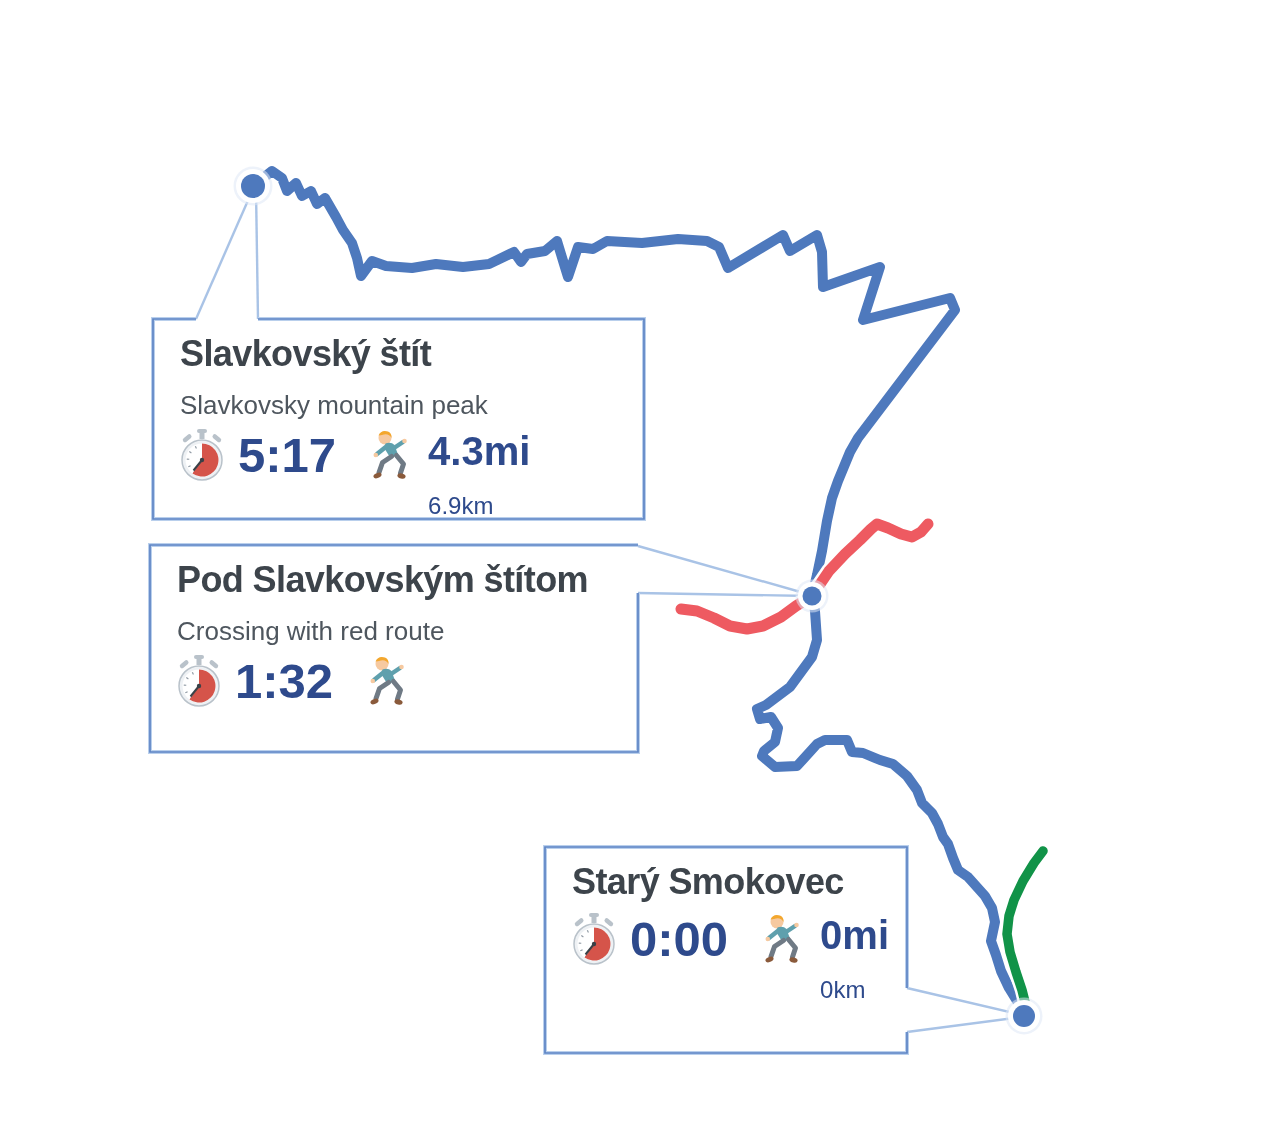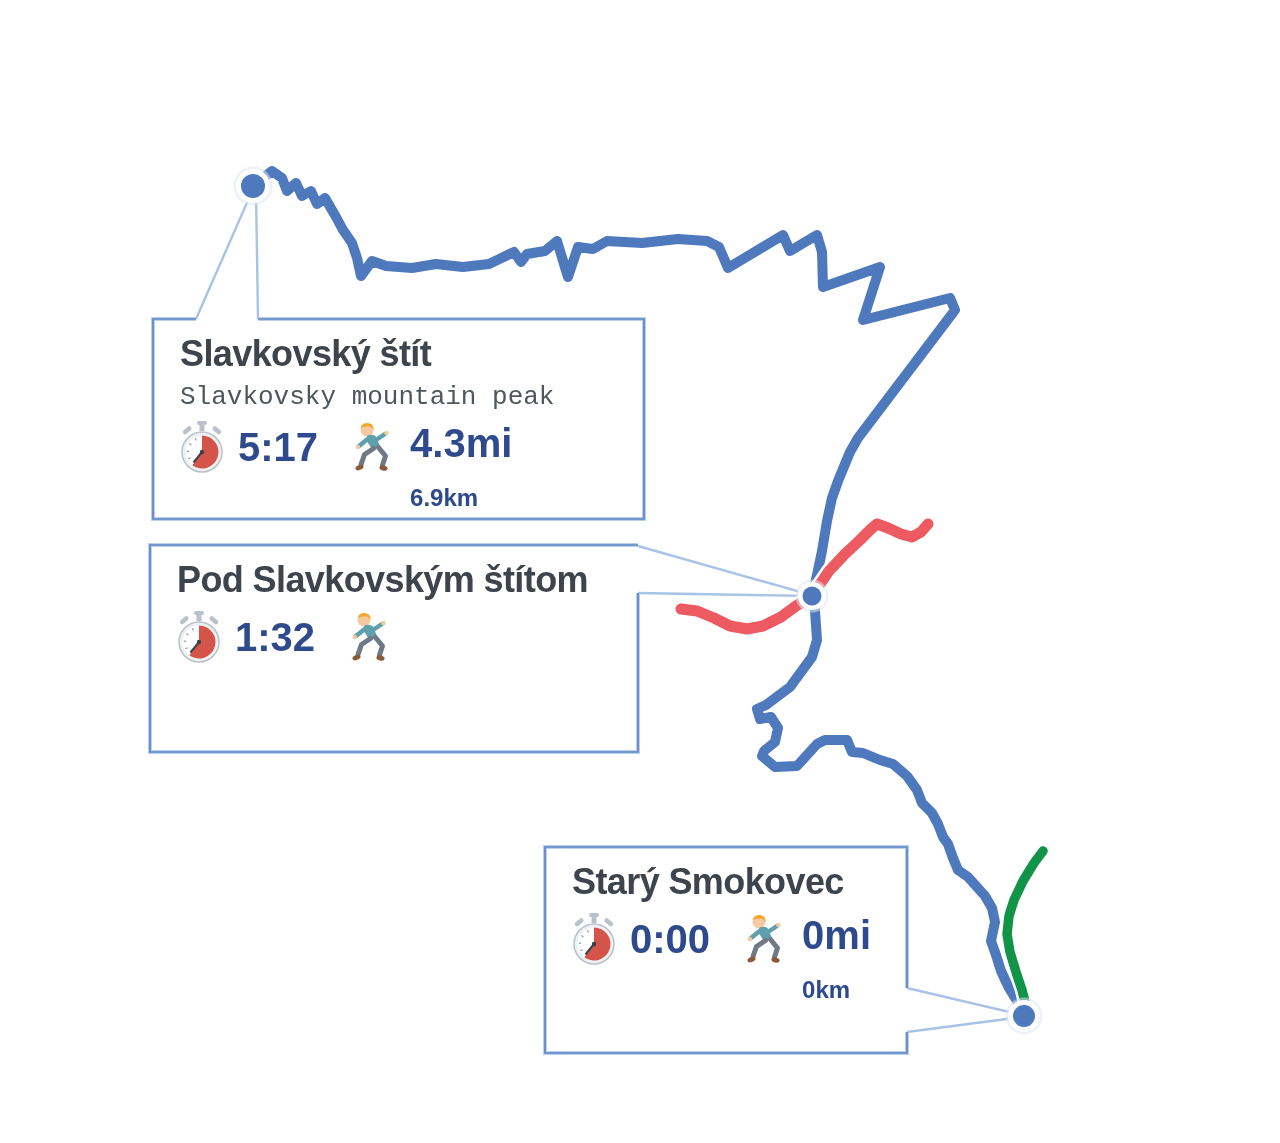--- a/index.html
+++ b/index.html
@@ -8,29 +8,29 @@
     font-family:"Liberation Sans", sans-serif;overflow:hidden;
     --c-title:#3d444b; --c-sub:#4e565e; --c-val:#2e4a8c;
   }
   #map-svg{position:absolute;left:0;top:0;width:1280px;height:1143px;}
   .card{position:absolute;box-sizing:border-box;padding:12px 18px 16px 27px;}
   .card-title{
     font-size:36px;font-weight:700;color:var(--c-title);
     letter-spacing:-0.6px;line-height:45px;white-space:nowrap;
   }
   .card-subtitle{
-    font-size:26px;color:var(--c-sub);margin-top:6px;line-height:30px;white-space:nowrap;font-family:Liberation Mono, monospace;
+    font-size:26px;color:var(--c-sub);margin-top:14px;line-height:30px;white-space:nowrap;
   }
   .card-stats{display:flex;align-items:flex-start;margin-top:9px;}
   .icon-stopwatch{width:44px;height:52px;flex:0 0 auto;}
   .icon-runner{width:46px;height:54px;flex:0 0 auto;margin-left:34px;}
-  .stat-time{font-size:40px;font-weight:700;color:var(--c-val);line-height:52px;margin-left:14px;}
+  .stat-time{font-size:49px;font-weight:700;color:var(--c-val);line-height:52px;margin-left:14px;}
   .stat-dist{margin-left:12px;display:flex;flex-direction:column;gap:20px;}
   .stat-mi{font-size:40px;font-weight:700;color:var(--c-val);line-height:44px;}
-  .stat-km{font-size:24px;font-weight:700;color:var(--c-val);line-height:25px;}
+  .stat-km{font-size:24px;font-weight:400;color:var(--c-val);line-height:25px;}
 </style>
 </head>
 <body style="--c-title: #3d444b; --c-sub: #4e565e; --c-val: #2e4a8c;">
 
 <svg id="map-svg" viewBox="0 0 1280 1143" xmlns="http://www.w3.org/2000/svg">
     <line x1="196" y1="319" x2="253" y2="189" fill="none" stroke="#ffffff" stroke-width="5.5"></line>
     <line x1="196" y1="319" x2="253" y2="189" fill="none" stroke="#a9c3e6" stroke-width="2.4"></line>
     <line x1="258" y1="319" x2="256" y2="190" fill="none" stroke="#ffffff" stroke-width="5.5"></line>
     <line x1="258" y1="319" x2="256" y2="190" fill="none" stroke="#a9c3e6" stroke-width="2.4"></line>
     <line x1="638" y1="546" x2="811" y2="595" fill="none" stroke="#ffffff" stroke-width="5.5"></line>
@@ -96,20 +96,21 @@
     </svg>
     <div class="stat-dist">
       <div class="stat-mi">4.3mi</div>
       <div class="stat-km">6.9km</div>
     </div>
   </div>
 </div>
 
 <div class="card" id="card-1" style="left: 150px; top: 545px; width: 488px; height: 244px;">
   <div class="card-title">Pod Slavkovským štítom</div>
+  <div class="card-subtitle">Crossing with red route</div>
   <div class="card-stats">
     <svg class="icon-stopwatch" viewBox="0 0 44 52">
       <rect x="17" y="0" width="10" height="4" rx="2" fill="#b9c2ca"></rect>
       <rect x="19.5" y="3" width="5" height="7" fill="#b9c2ca"></rect>
       <rect x="2" y="7" width="10" height="4.5" rx="2.25" fill="#b9c2ca" transform="rotate(-40 7 9)"></rect>
       <rect x="32" y="7" width="10" height="4.5" rx="2.25" fill="#b9c2ca" transform="rotate(40 37 9)"></rect>
       <circle cx="22" cy="31" r="20" fill="#eef1f4" stroke="#b9c2ca" stroke-width="1.5"></circle>
       <circle cx="22" cy="31" r="16.5" fill="#ffffff"></circle>
       <circle cx="22" cy="31" r="14" fill="none" stroke="#8f99a3" stroke-width="2.5" stroke-dasharray="1.2 6.13"></circle>
       <path d="M22 31 L22 14.5 A16.5 16.5 0 1 1 12.5 44.5 Z" fill="#d5544a"></path>

